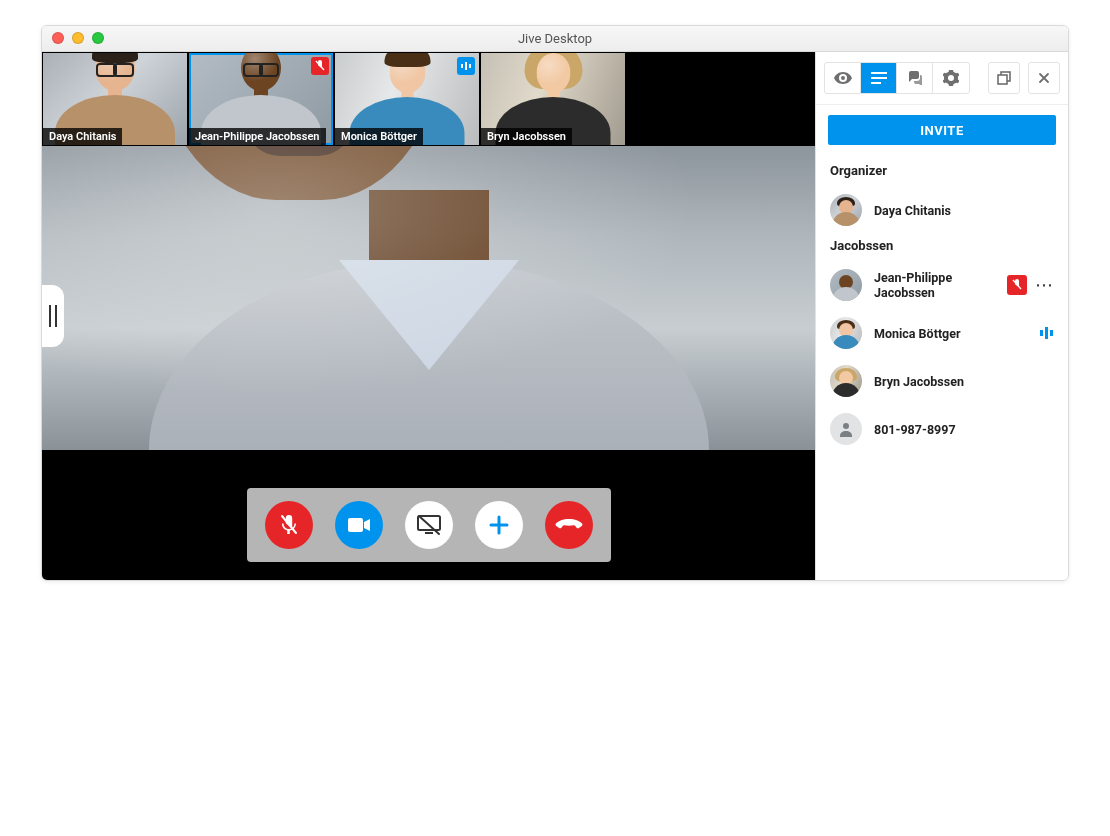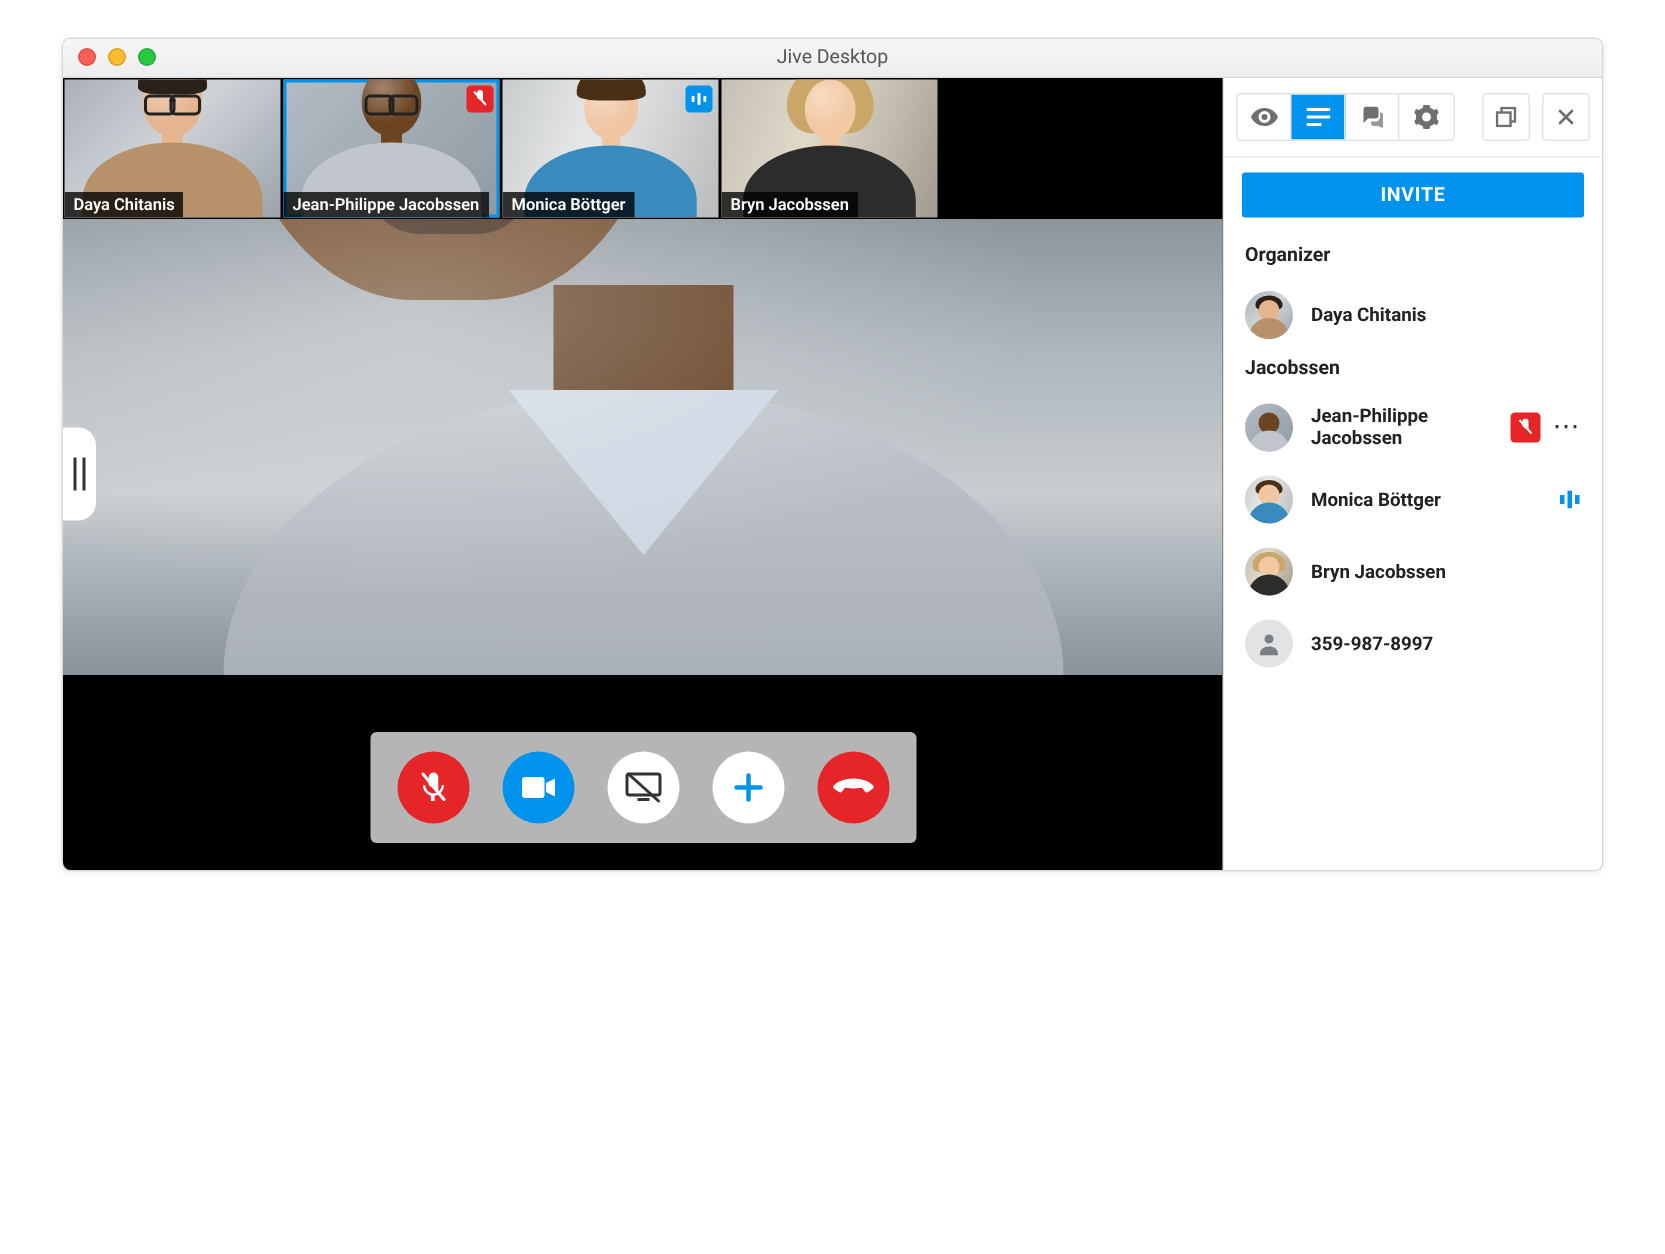--- a/index.html
+++ b/index.html
@@ -364,17 +364,17 @@
         <div class="name">Bryn Jacobssen</div>
       </div>
 
       <div class="row">
         <div class="avatar grey">
           <svg width="16" height="16" viewBox="0 0 16 16">
               <circle cx="8" cy="5" r="3" fill="#7a7f84"></circle>
               <path fill="#7a7f84" d="M2 15c0-3.3 2.7-5 6-5s6 1.7 6 5v1H2z"></path>
             </svg>
         </div>
-        <div class="name">359-987-8997</div>
+        <div class="name">801-987-8997</div>
       </div>
     </div>
   </div>
 </div>
 
 </body></html>

